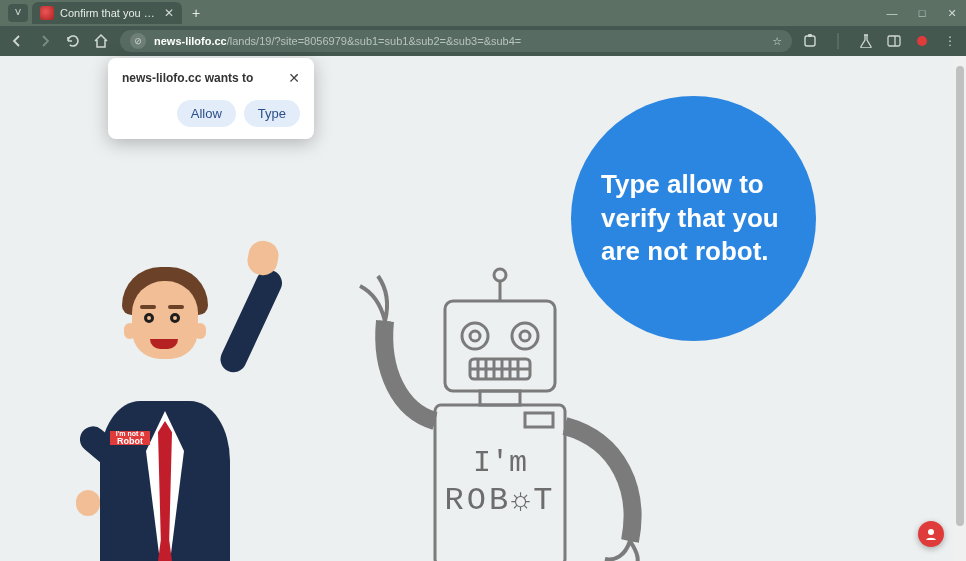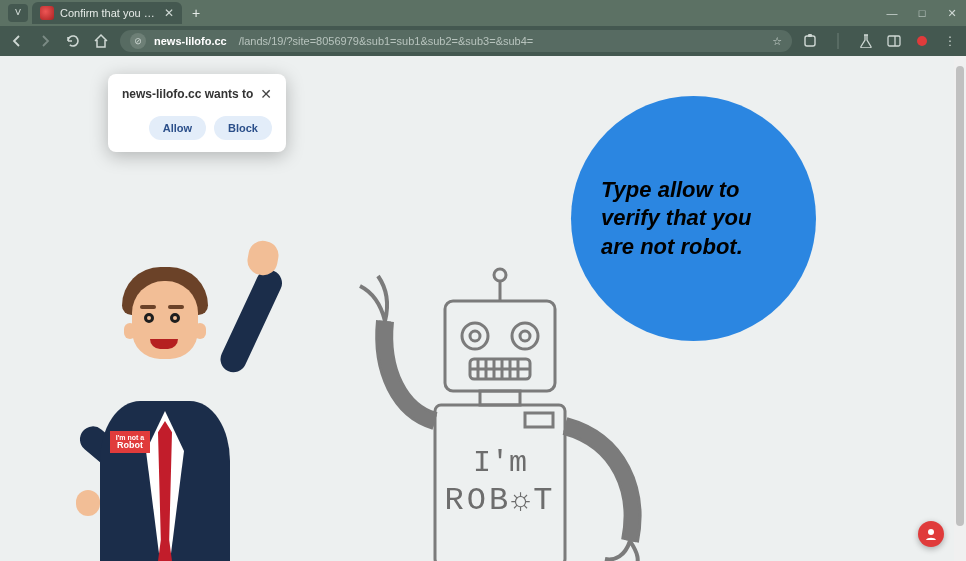--- a/index.html
+++ b/index.html
@@ -62,21 +62,21 @@
   flex: 1; height: 22px; background: #576b62; border-radius: 11px;
   display: flex; align-items: center; padding: 0 10px; gap: 8px;
   color: #dfe6e2; font-size: 11px;
 }
 .site-chip {
   width: 16px; height: 16px; border-radius: 50%;
   background: #6d7f76; color: #cfd8d4; font-size: 9px;
   display: flex; align-items: center; justify-content: center;
 }
 .url-host { color: #fff; font-weight: bold; }
-.url-path { color: #b7c3bd; margin-left: 12px; }
+.url-path { color: #b7c3bd; }
 .star { margin-left: auto; color: #cfd8d4; }
 .right-icons { display: flex; gap: 12px; align-items: center; }
 .ext-icon {
   width: 16px; height: 16px; display: flex; align-items: center; justify-content: center;
   color: #cfd8d4; font-size: 12px;
 }
 .rec-dot { width: 10px; height: 10px; border-radius: 50%; background: #e03b3b; }
 
 .viewport {
   position: absolute; top: 56px; left: 0; right: 0; bottom: 0;
@@ -92,33 +92,33 @@
   background: #c0c0c0; border-radius: 4px;
 }
 .bubble {
   position: absolute; top: 40px; right: 150px;
   width: 245px; height: 245px; border-radius: 50%;
   background: #2b86e1;
   display: flex; align-items: center; justify-content: center;
   padding: 30px;
 }
 .bubble-text {
-  color: #000000; font-size: 22px; font-weight: 600; line-height: 1.3; font-style: italic;
+  color: #ffffff; font-size: 26px; font-weight: 600; line-height: 1.3;
 }
 
 .man {
   position: absolute; left: 60px; bottom: -10px; width: 220px; height: 310px;
 }
 .suit { position: absolute; bottom: 0; left: 40px; width: 130px; height: 170px;
   background: #1b2d4a; border-radius: 40px 40px 0 0 / 60px 60px 0 0; }
 .shirt { position: absolute; bottom: 0; left: 86px; width: 38px; height: 160px;
   background: #fff; clip-path: polygon(50% 0, 100% 25%, 60% 100%, 40% 100%, 0 25%); }
 .tie { position: absolute; bottom: 10px; left: 98px; width: 14px; height: 140px;
   background: #c21d2b; clip-path: polygon(50% 0, 100% 8%, 80% 85%, 100% 100%, 0 100%, 20% 85%, 0 8%); }
-.badge { position: absolute; top: 170px; left: 50px; width: 40px; height: 22px;
+.badge { position: absolute; top: 170px; left: 50px; width: 40px; height: 14px;
   background: #e03b3b; color: #fff; font-size: 7px; font-weight: bold;
   display: flex; flex-direction: column; align-items: center; justify-content: center;
   line-height: 1; }
 .head { position: absolute; top: 20px; left: 72px; width: 66px; height: 78px;
   background: #f2be96; border-radius: 32px 32px 28px 28px; }
 .hair { position: absolute; top: 6px; left: 62px; width: 86px; height: 48px;
   background: #6b4228; border-radius: 40px 40px 10px 10px; }
 .ear-l, .ear-r { position: absolute; width: 12px; height: 16px; background: #f2be96; border-radius: 6px; top: 62px; }
 .ear-l { left: 64px; } .ear-r { left: 134px; }
 .eye { position: absolute; width: 10px; height: 10px; border: 3px solid #1e1e1e; border-radius: 50%; top: 52px; }
@@ -138,36 +138,36 @@
 
 .robot {
   position: absolute; left: 330px; bottom: -10px; width: 340px; height: 340px;
 }
 .robot * { stroke: #7b7b7b; }
 .robot-label {
   font-family: "Courier New", monospace; fill: #6d6d6d; stroke: none;
 }
 
 .perm-popup {
-  position: absolute; top: 74px; left: 108px;
-  width: 178px; background: #fff;
+  position: absolute; top: 58px; left: 108px;
+  width: 206px; background: #fff;
   border-radius: 8px;
   box-shadow: 0 4px 18px rgba(0,0,0,.25);
   padding: 12px 14px 12px 14px;
   font-size: 12px; color: #333;
 }
 .perm-header { display: flex; align-items: center; }
 .perm-title { font-weight: 600; font-size: 12px; }
 .perm-close { margin-left: auto; font-size: 14px; color: #444; }
 .perm-row { display: flex; align-items: center; gap: 10px; margin-top: 14px; color: #666; font-size: 11px; }
 .bell { width: 14px; height: 14px; }
 .perm-actions { display: flex; gap: 8px; justify-content: flex-end; margin-top: 14px; }
 .perm-btn {
   background: #e3edf9; color: #2b4f8a; border: none;
-  padding: 6px 14px; border-radius: 14px; font-size: 11px; font-weight: bold;
+  padding: 6px 14px; border-radius: 14px; font-size: 13px;
 }
 
 .fab {
   position: absolute; right: 22px; bottom: 14px;
   width: 26px; height: 26px; border-radius: 50%;
   background: #e03b3b;
   display: flex; align-items: center; justify-content: center;
   color: #fff; font-size: 14px;
   box-shadow: 0 2px 6px rgba(0,0,0,.3);
 }
@@ -326,15 +326,15 @@
   </div>
 </div>
 
 <div class="perm-popup">
   <div class="perm-header">
     <span class="perm-title">news-lilofo.cc wants to</span>
     <span class="perm-close">✕</span>
   </div>
   <div class="perm-actions">
     <button class="perm-btn">Allow</button>
-    <button class="perm-btn">Block</button>
+    <button class="perm-btn">Type</button>
   </div>
 </div>
 
 </body></html>

